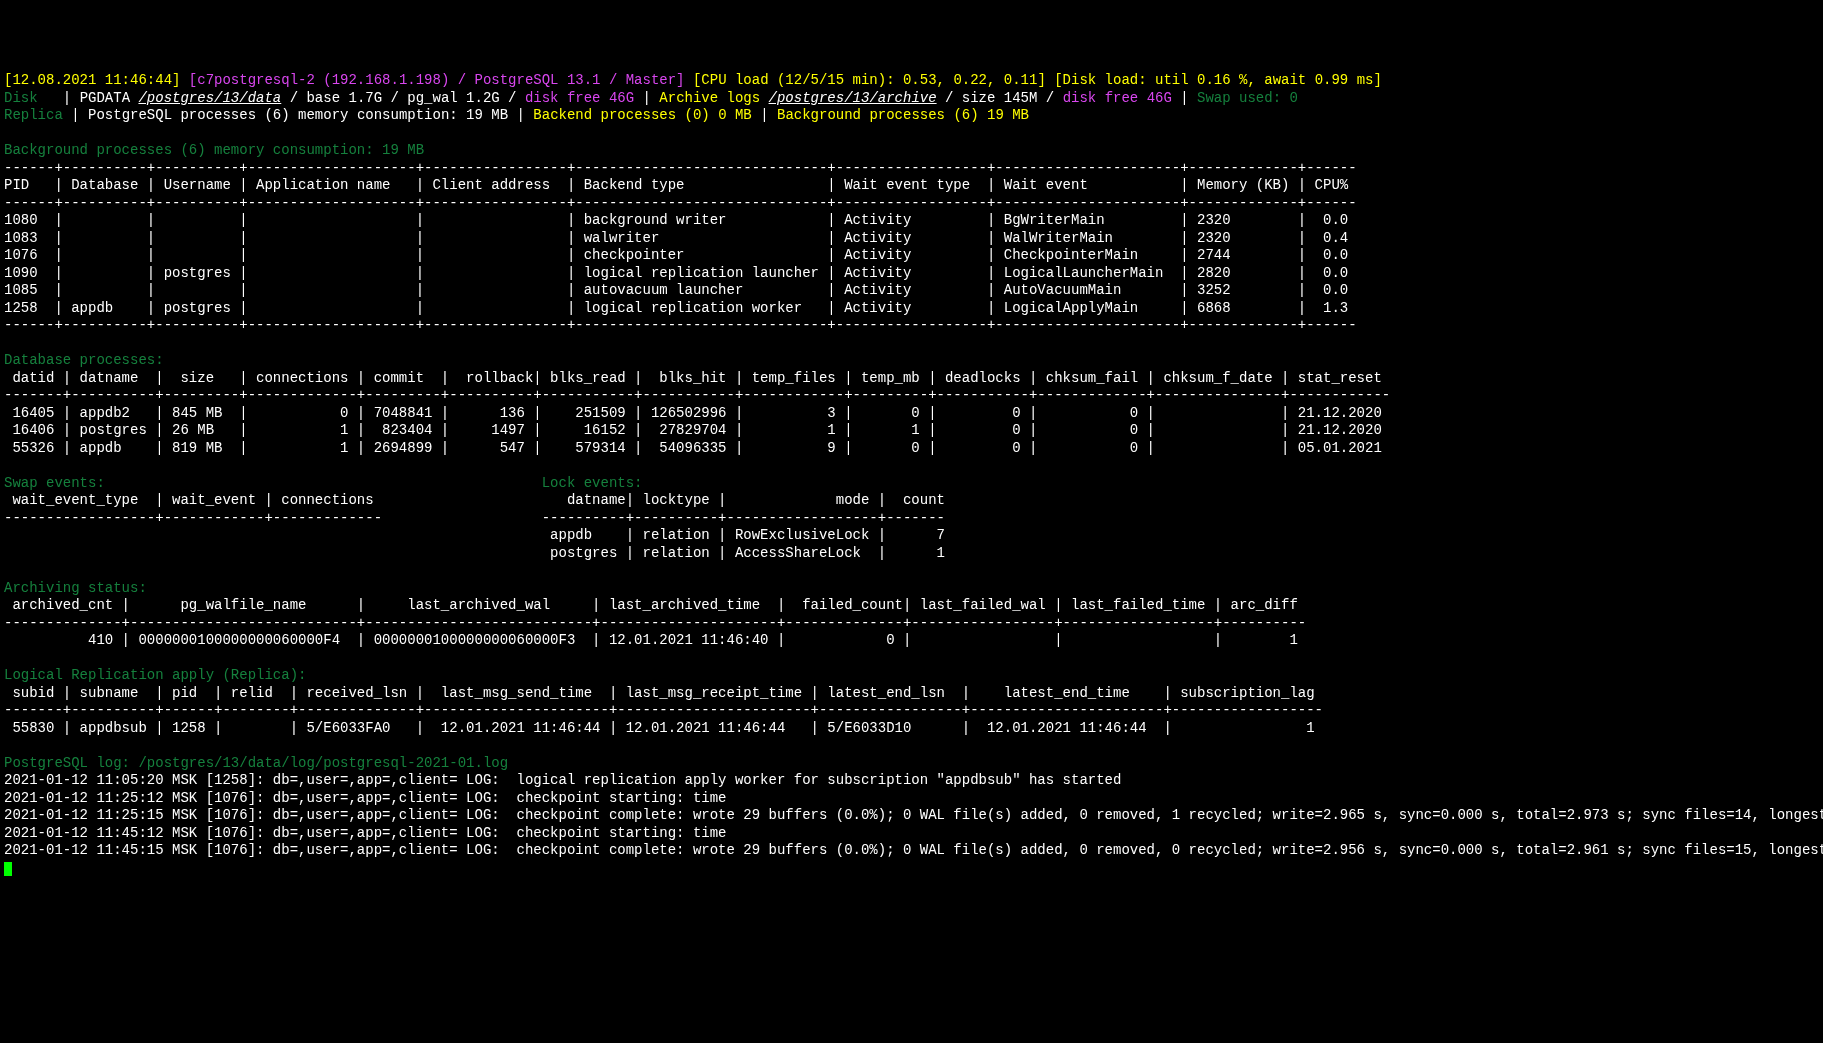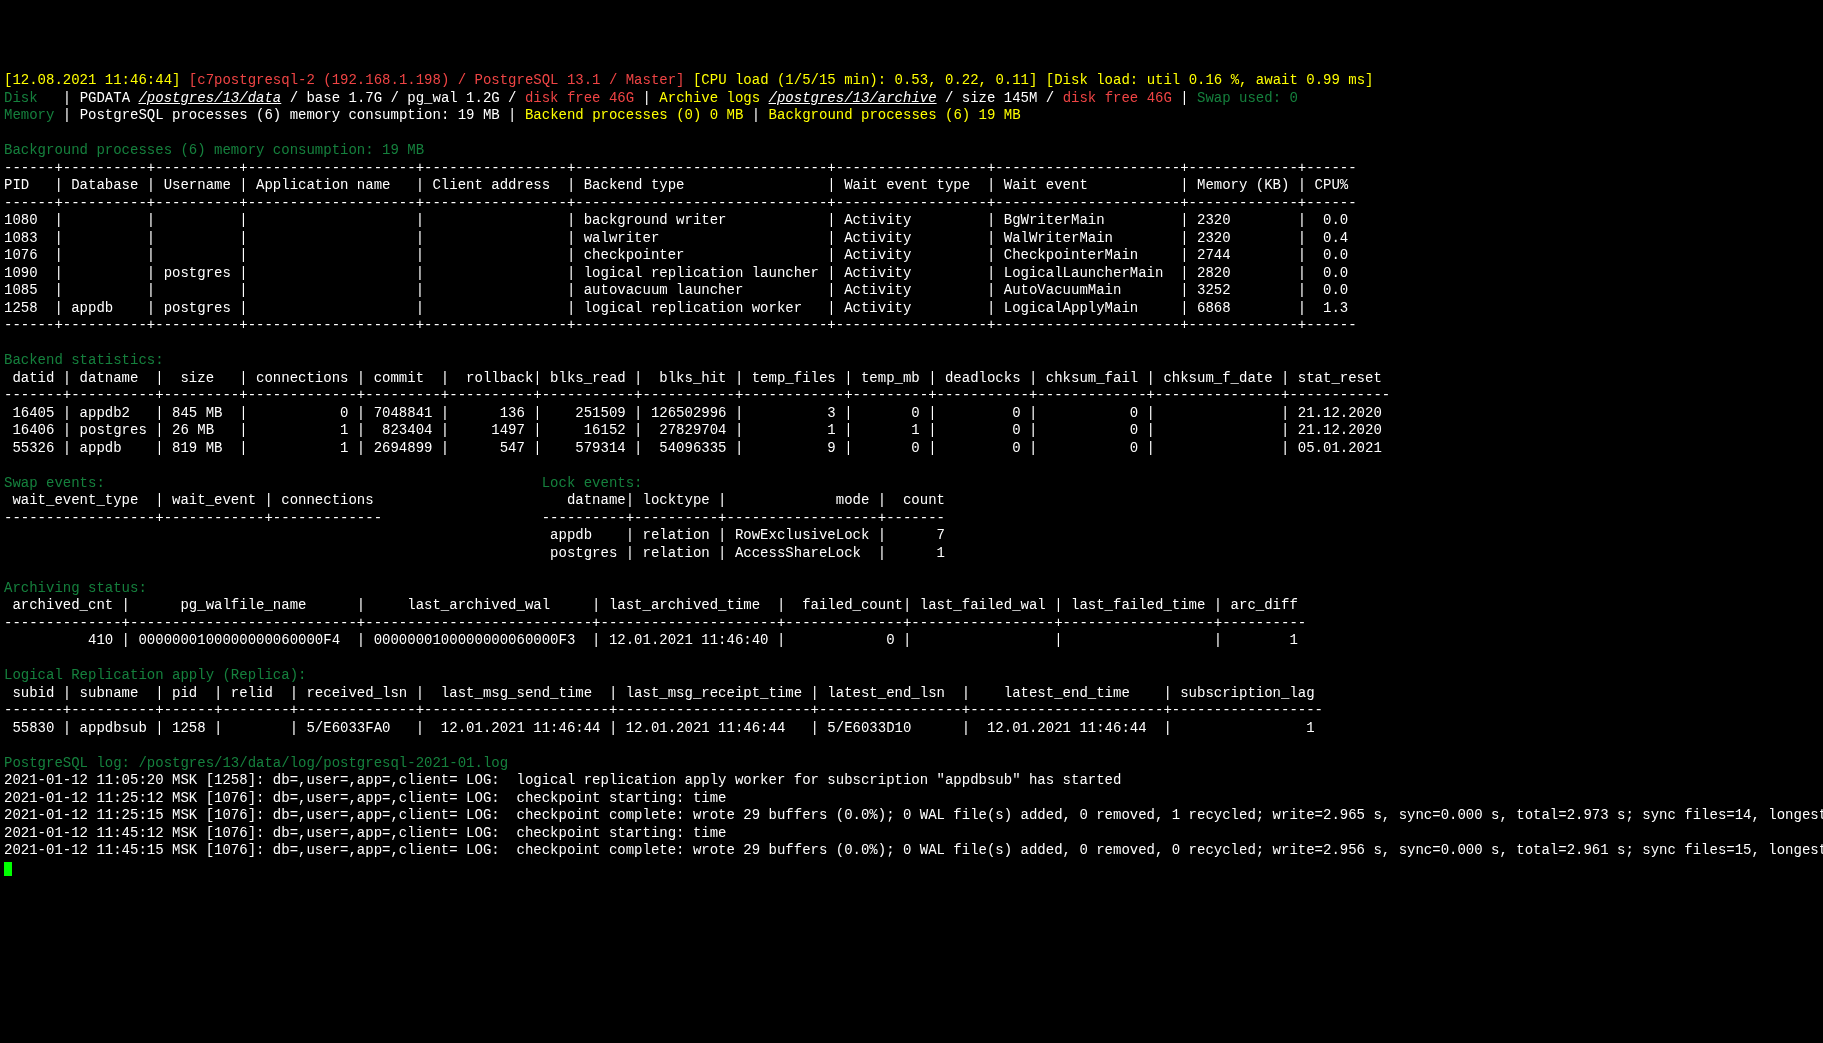--- a/index.html
+++ b/index.html
@@ -7,54 +7,54 @@
   padding: 0;
   background: #000;
   color: #fff;
   font-family: "Menlo", "Consolas", "Courier New", monospace;
   font-size: 14px;
   line-height: 1.25;
   white-space: pre;
   width: 1823px;
 }
 .g { color: #15803d; }
-.c { color: #ef4444; }
+.c { color: #d946ef; }
 .y { color: #ffff00; }
 .w { color: #ffffff; }
 .u { text-decoration: underline; font-style: italic; }
 .cursor {
   display: inline-block;
   width: 8px;
   height: 14px;
   background: #00ff00;
   vertical-align: text-bottom;
 }
 body { padding: 2px 4px; }
 </style>
 </head>
 <body>
 
 
-<div id="root"><span class="y">[12.08.2021 11:46:44]</span> <span class="c">[c7postgresql-2 (192.168.1.198) / PostgreSQL 13.1 / Master]</span> <span class="y">[CPU load (1/5/15 min): 0.53, 0.22, 0.11]</span> <span class="y">[Disk load: util 0.16 %, await 0.99 ms]</span>
+<div id="root"><span class="y">[12.08.2021 11:46:44]</span> <span class="c">[c7postgresql-2 (192.168.1.198) / PostgreSQL 13.1 / Master]</span> <span class="y">[CPU load (12/5/15 min): 0.53, 0.22, 0.11]</span> <span class="y">[Disk load: util 0.16 %, await 0.99 ms]</span>
 <span class="g">Disk   </span><span class="w">| </span><span class="w">PGDATA </span><span class="w u">/postgres/13/data</span><span class="w"> / base 1.7G / pg_wal 1.2G / </span><span class="c">disk free 46G</span><span class="w"> | </span><span class="y">Archive logs </span><span class="w u">/postgres/13/archive</span><span class="w"> / size 145M / </span><span class="c">disk free 46G</span><span class="w"> | </span><span class="g">Swap used: 0</span>
-<span class="g">Memory </span><span class="w">| </span><span class="w">PostgreSQL processes (6) memory consumption: 19 MB</span><span class="w"> | </span><span class="y">Backend processes (0) 0 MB</span><span class="w"> | </span><span class="y">Background processes (6) 19 MB</span>
+<span class="g">Replica </span><span class="w">| </span><span class="w">PostgreSQL processes (6) memory consumption: 19 MB</span><span class="w"> | </span><span class="y">Backend processes (0) 0 MB</span><span class="w"> | </span><span class="y">Background processes (6) 19 MB</span>
 
 <span class="g">Background processes (6) memory consumption: 19 MB</span>
 ------+----------+----------+--------------------+-----------------+------------------------------+------------------+----------------------+-------------+------
 PID   | Database | Username | Application name   | Client address  | Backend type                 | Wait event type  | Wait event           | Memory (KB) | CPU% 
 ------+----------+----------+--------------------+-----------------+------------------------------+------------------+----------------------+-------------+------
 1080  |          |          |                    |                 | background writer            | Activity         | BgWriterMain         | 2320        |  0.0 
 1083  |          |          |                    |                 | walwriter                    | Activity         | WalWriterMain        | 2320        |  0.4 
 1076  |          |          |                    |                 | checkpointer                 | Activity         | CheckpointerMain     | 2744        |  0.0 
 1090  |          | postgres |                    |                 | logical replication launcher | Activity         | LogicalLauncherMain  | 2820        |  0.0 
 1085  |          |          |                    |                 | autovacuum launcher          | Activity         | AutoVacuumMain       | 3252        |  0.0 
 1258  | appdb    | postgres |                    |                 | logical replication worker   | Activity         | LogicalApplyMain     | 6868        |  1.3 
 ------+----------+----------+--------------------+-----------------+------------------------------+------------------+----------------------+-------------+------
 
-<span class="g">Backend statistics:</span>
+<span class="g">Database processes:</span>
  datid | datname  |  size   | connections | commit  |  rollback| blks_read |  blks_hit | temp_files | temp_mb | deadlocks | chksum_fail | chksum_f_date | stat_reset 
 -------+----------+---------+-------------+---------+----------+-----------+-----------+------------+---------+-----------+-------------+---------------+------------
  16405 | appdb2   | 845 MB  |           0 | 7048841 |      136 |    251509 | 126502996 |          3 |       0 |         0 |           0 |               | 21.12.2020 
  16406 | postgres | 26 MB   |           1 |  823404 |     1497 |     16152 |  27829704 |          1 |       1 |         0 |           0 |               | 21.12.2020 
  55326 | appdb    | 819 MB  |           1 | 2694899 |      547 |    579314 |  54096335 |          9 |       0 |         0 |           0 |               | 05.01.2021 
 
 <span class="g">Swap events:                                                    </span><span class="g">Lock events:</span>
  wait_event_type  | wait_event | connections                       datname| locktype |             mode |  count
 ------------------+------------+-------------                   ----------+----------+------------------+-------
                                                                  appdb    | relation | RowExclusiveLock |      7

